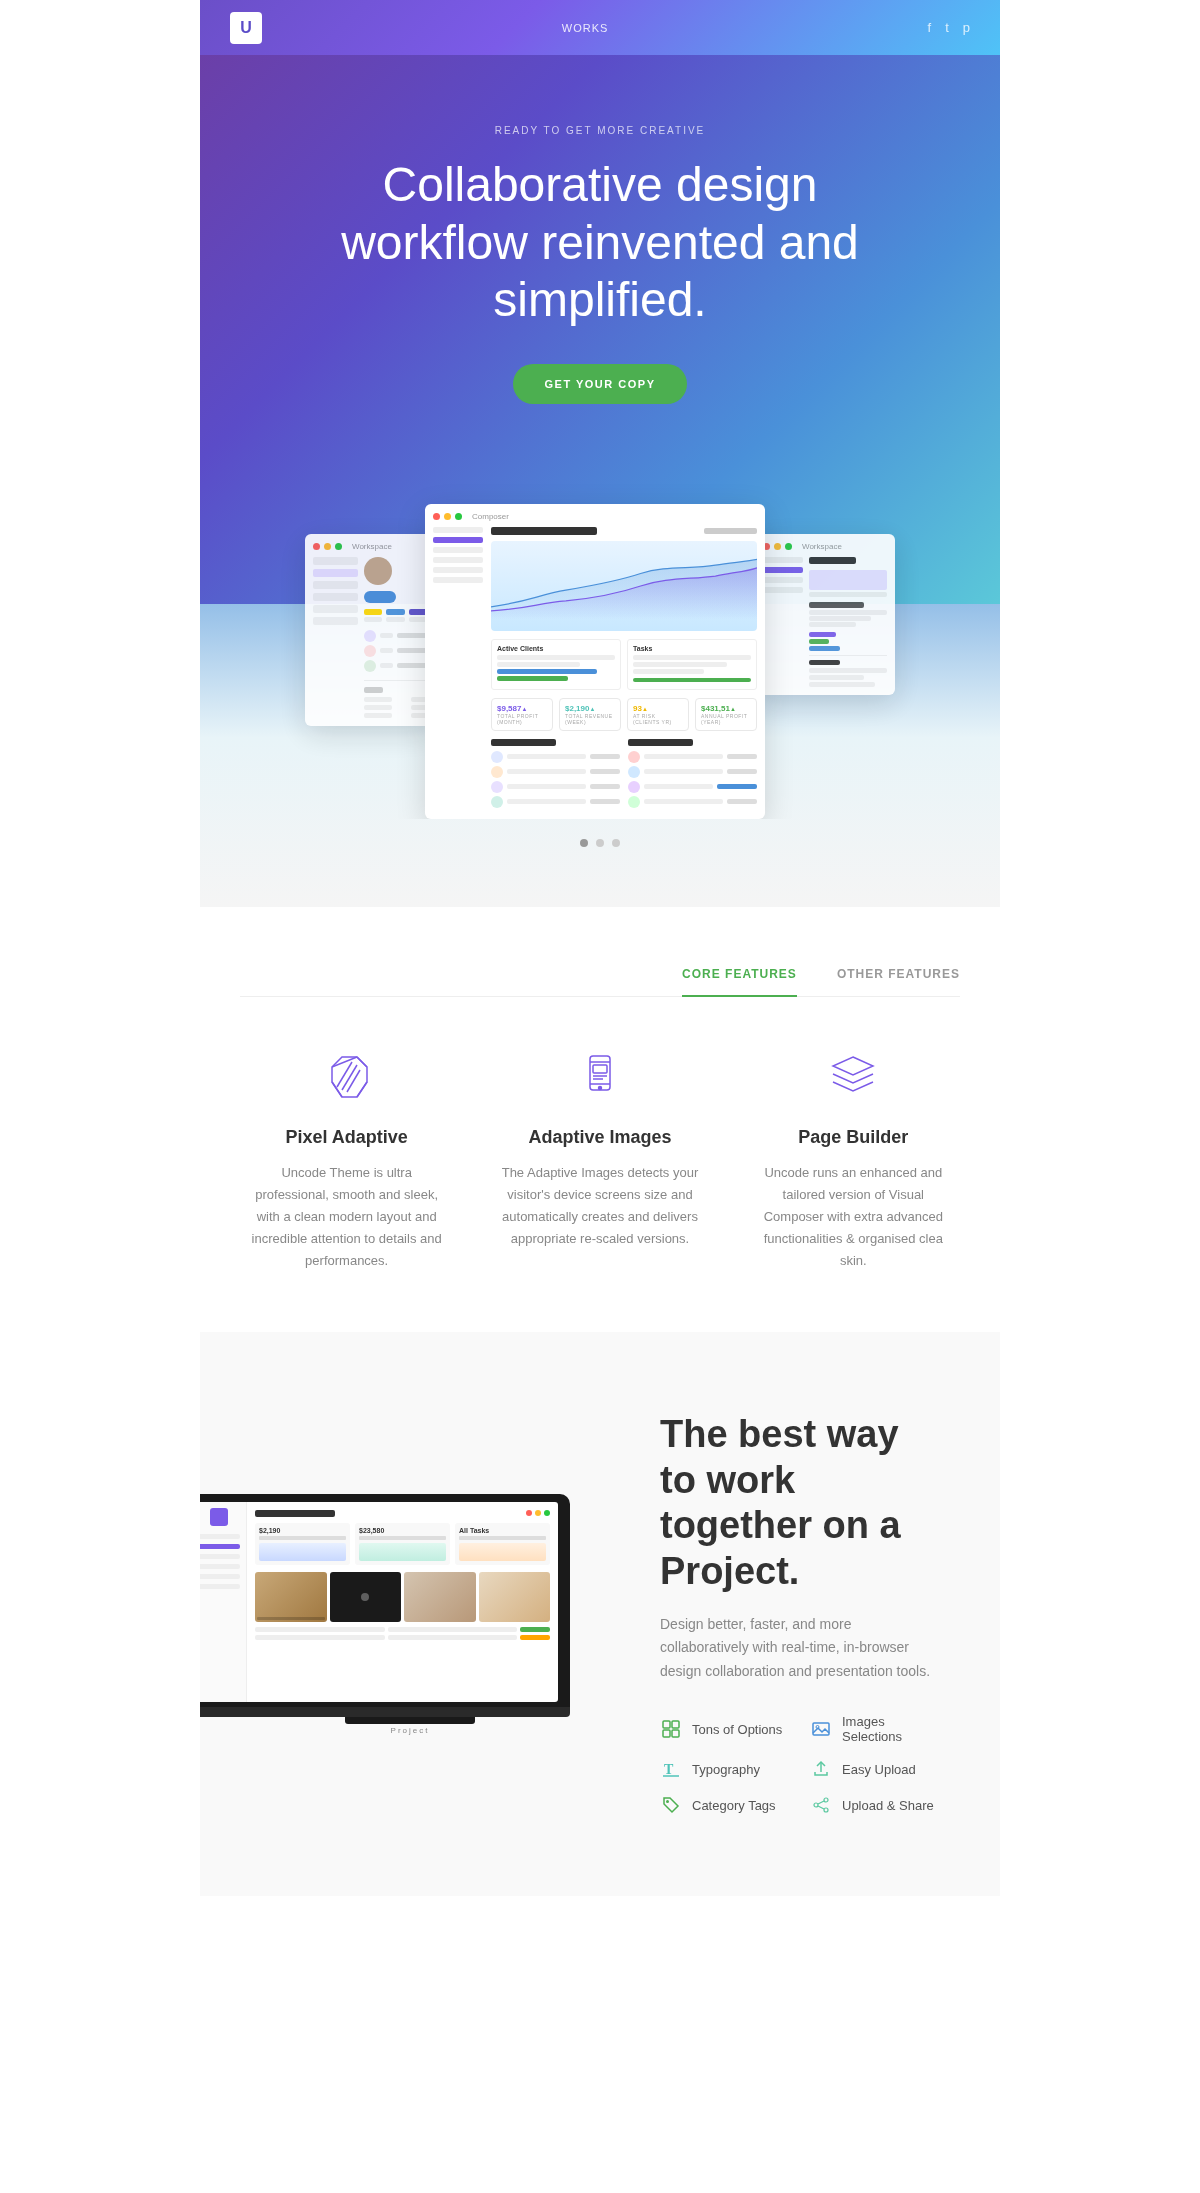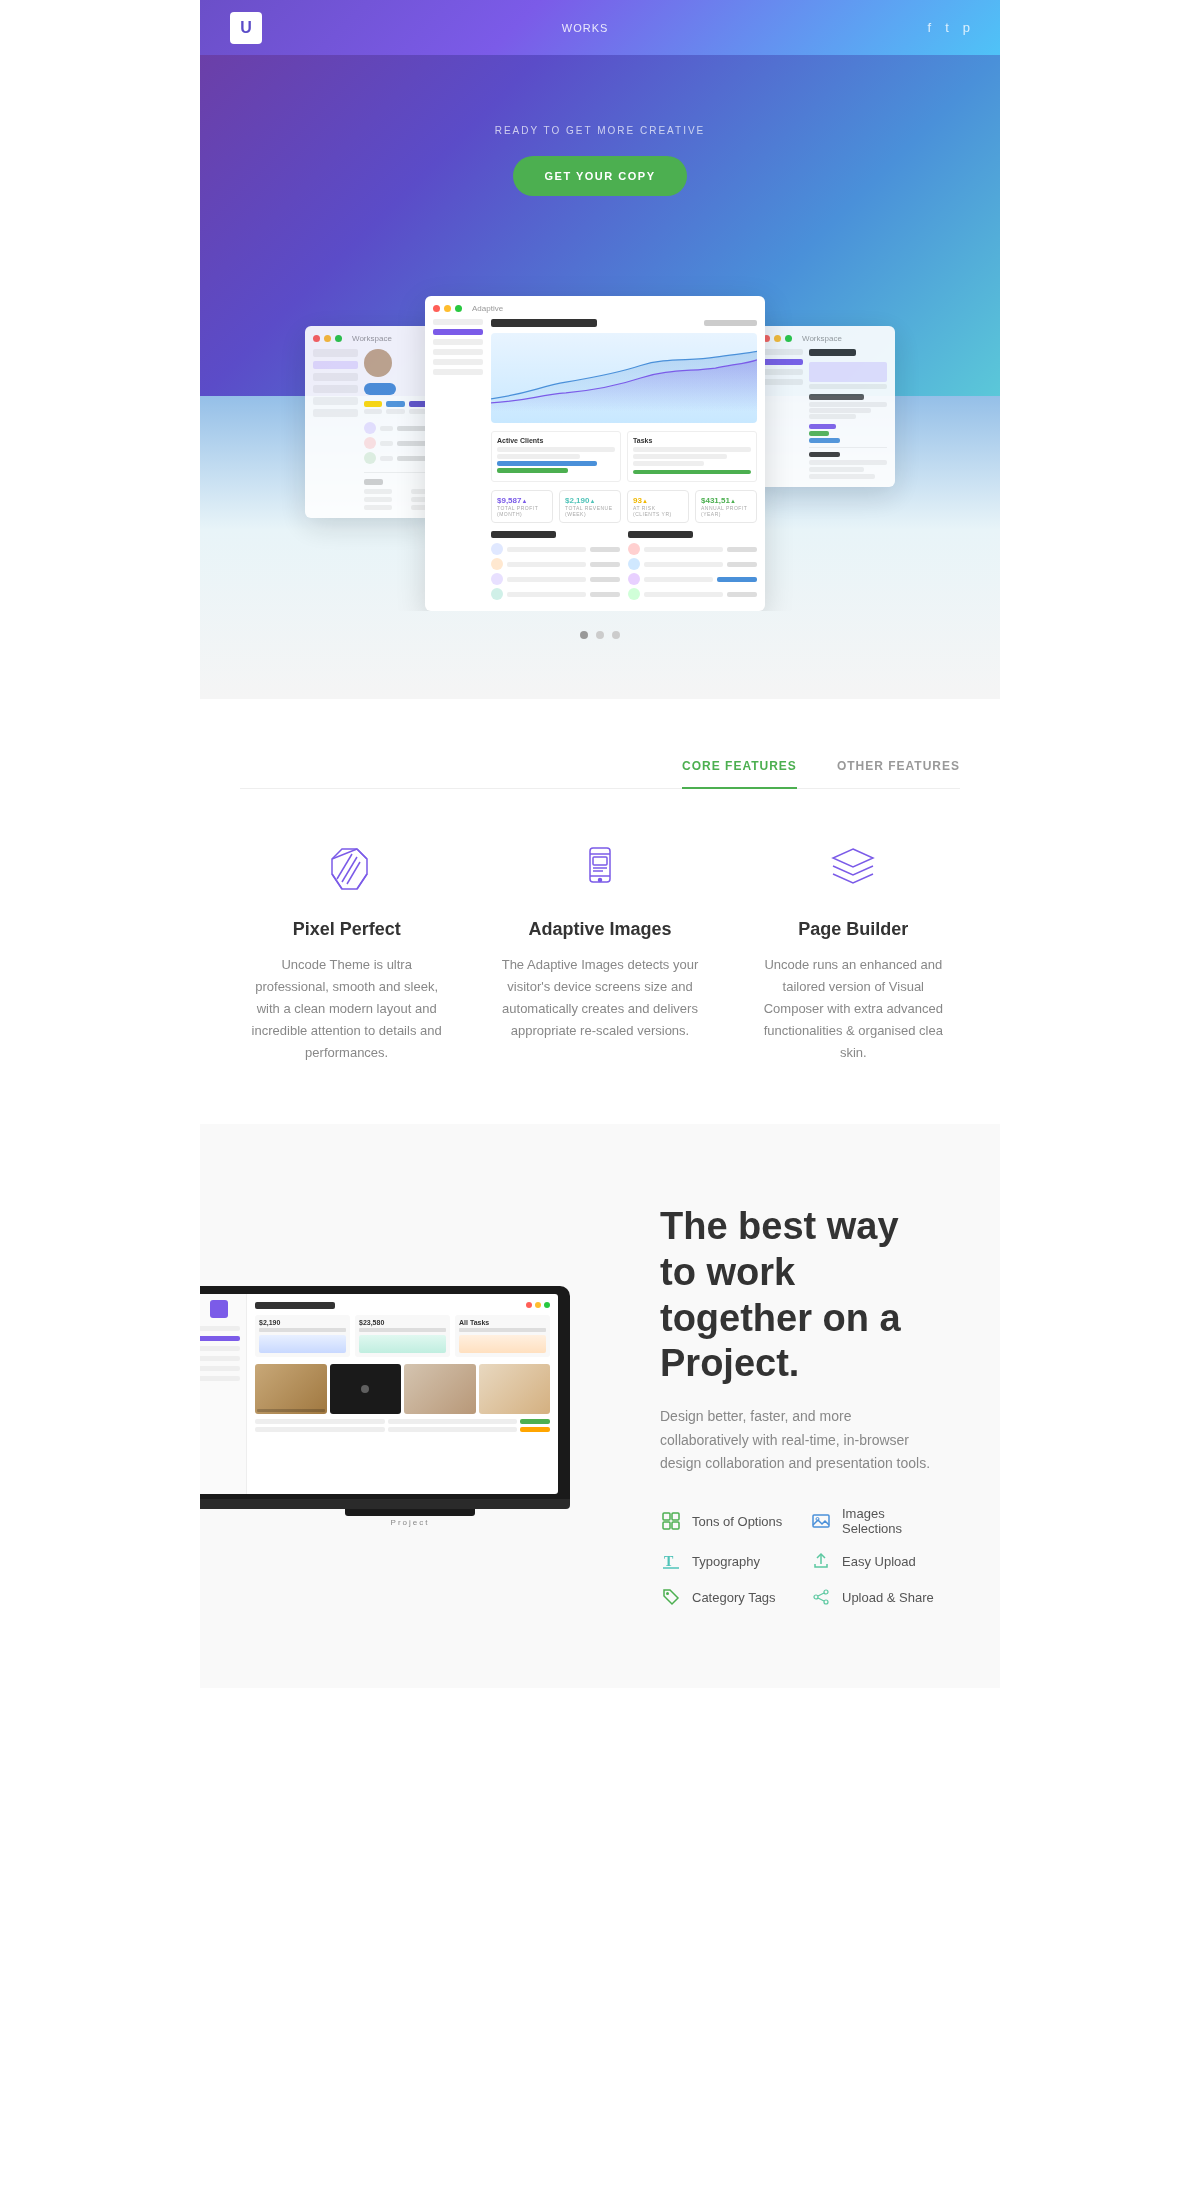--- a/index.html
+++ b/index.html
@@ -199,20 +199,21 @@
   </div>
   <div class="nav-social">
     <span>f</span>
     <span>t</span>
     <span>p</span>
   </div>
 </nav>
 
 <section class="hero">
   <p class="hero-tag">READY TO GET MORE CREATIVE</p>
+  <h1>Collaborative design workflow reinvented and simplified.</h1>
   <button class="hero-btn">GET YOUR COPY</button>
 </section>
 
 <div class="screenshots-section">
   <div class="screenshots-wrapper">
 
     <div class="screenshot-card side-left">
       <div class="screenshot-inner">
         <div class="sc-titlebar">
           <div class="sc-dot red"></div>
@@ -289,21 +290,21 @@
         </div>
       </div>
     </div>
 
     <div class="screenshot-card main">
       <div class="screenshot-inner">
         <div class="sc-titlebar">
           <div class="sc-dot red"></div>
           <div class="sc-dot yellow"></div>
           <div class="sc-dot green"></div>
-          <span class="sc-title-text">Adaptive</span>
+          <span class="sc-title-text">Composer</span>
         </div>
         <div style="display:flex;gap:8px;">
 
           <div style="width:50px;">
             <div style="height:6px;background:#eee;border-radius:2px;margin-bottom:4px;"></div>
             <div style="height:6px;background:#7b5be8;border-radius:2px;margin-bottom:4px;"></div>
             <div style="height:6px;background:#eee;border-radius:2px;margin-bottom:4px;"></div>
             <div style="height:6px;background:#eee;border-radius:2px;margin-bottom:4px;"></div>
             <div style="height:6px;background:#eee;border-radius:2px;margin-bottom:4px;"></div>
             <div style="height:6px;background:#eee;border-radius:2px;margin-bottom:4px;"></div>
@@ -490,21 +491,21 @@
           <line x1="10" y1="15" x2="35" y2="5"></line>
           <line x1="35" y1="5" x2="45" y2="15"></line>
           <line x1="35" y1="45" x2="45" y2="30"></line>
           <line x1="20" y1="45" x2="10" y2="30"></line>
 
           <line x1="15" y1="35" x2="30" y2="10" stroke="#7b5be8" stroke-width="1.5"></line>
           <line x1="20" y1="38" x2="35" y2="13" stroke="#7b5be8" stroke-width="1.5"></line>
           <line x1="25" y1="40" x2="38" y2="18" stroke="#7b5be8" stroke-width="1.5"></line>
         </svg>
       </div>
-      <h3 class="feature-title">Pixel Perfect</h3>
+      <h3 class="feature-title">Pixel Adaptive</h3>
       <p class="feature-desc">Uncode Theme is ultra professional, smooth and sleek, with a clean modern layout and incredible attention to details and performances.</p>
     </div>
 
     <div class="feature-item">
       <div class="feature-icon">
         <svg viewBox="0 0 50 50" xmlns="http://www.w3.org/2000/svg" fill="none" stroke="#7b5be8" stroke-width="1.5">
 
           <rect x="15" y="4" width="20" height="34" rx="3"></rect>
           <line x1="15" y1="10" x2="35" y2="10"></line>
           <line x1="15" y1="32" x2="35" y2="32"></line>

